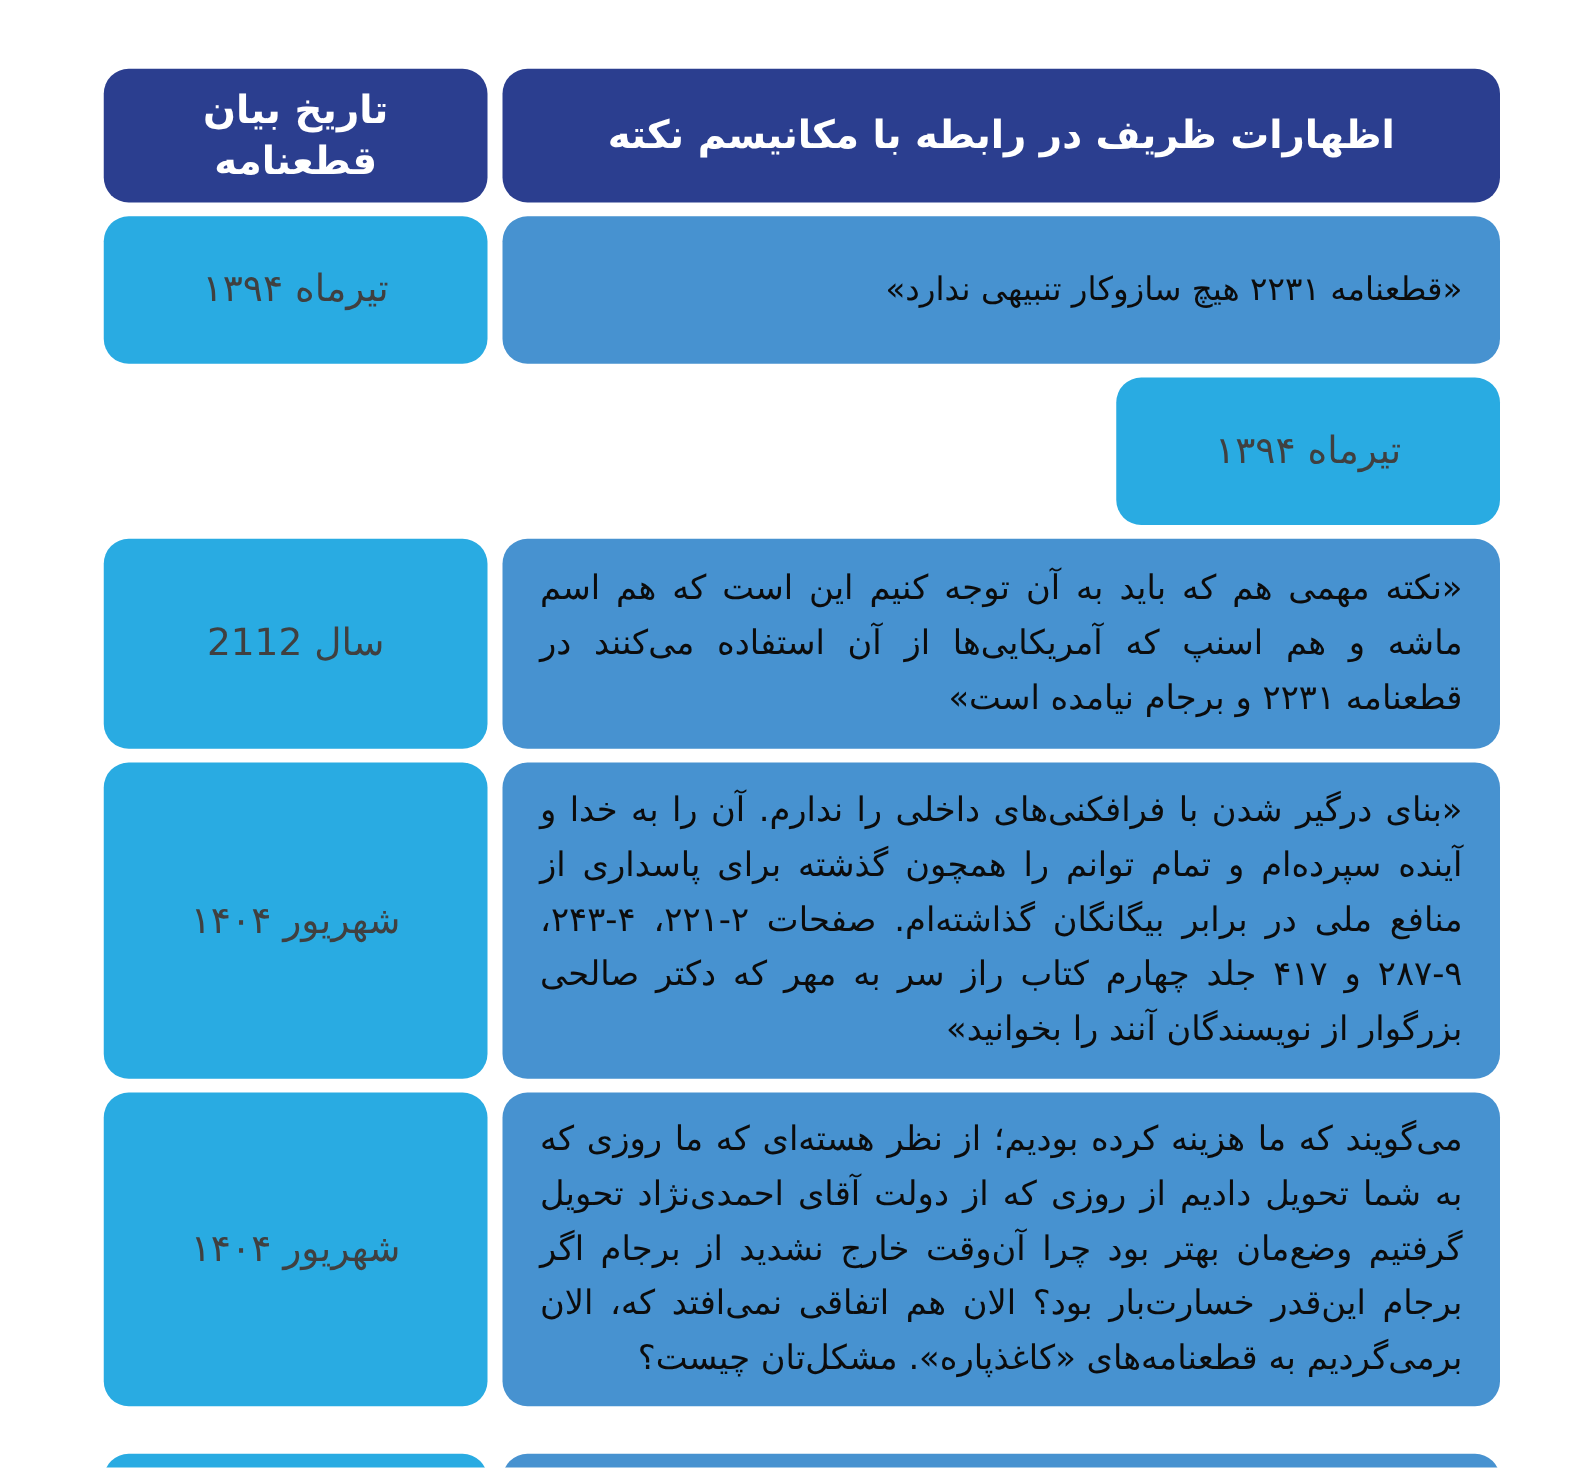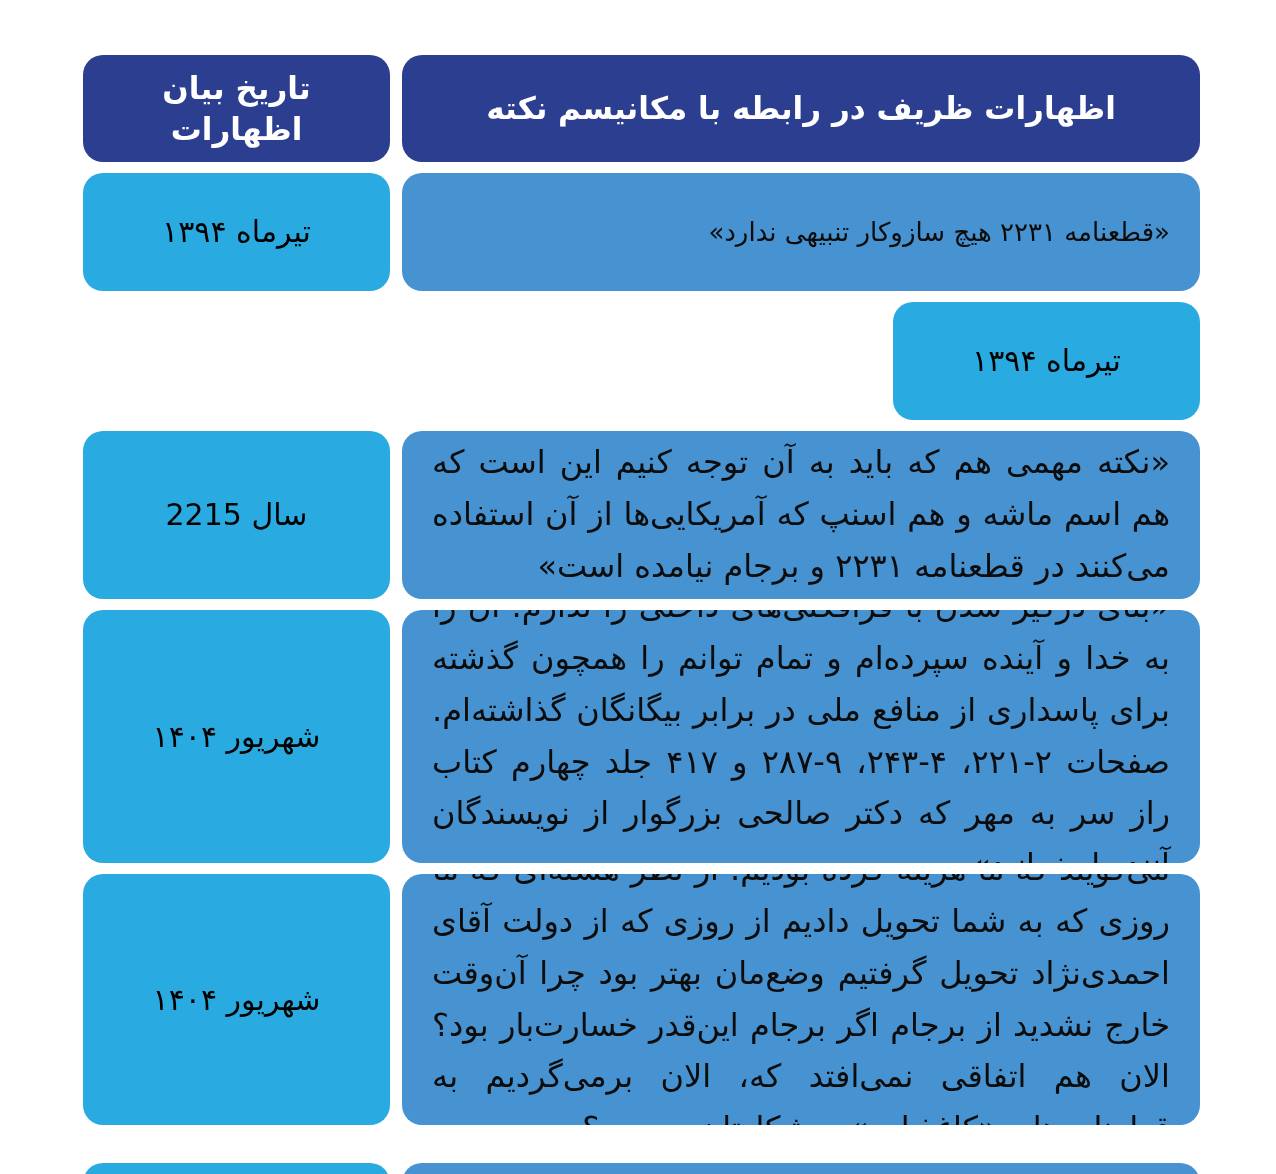--- a/index.html
+++ b/index.html
@@ -44,45 +44,45 @@
     padding: 0 20px;
     font-size: 31px;
     font-weight: bold;
     line-height: 1.3;
   }
   .statement { background: #4792d0; color: #0c0c0c; }
   .statement p {
     width: 100%;
     margin: 0;
     padding: 0 30px;
-    font-size: 32px;
+    font-size: 27px;
     line-height: 1.62;
   }
   .single p { text-align: right; font-size: 26px; }
   .multi  p { text-align: justify; }
-  .date { background: #29abe2; color: #000000; }
+  .date { background: #29abe2; color: #404040; }
   .date p { margin: 0; font-size: 30px; line-height: 1.2; text-align: center; }
   .h-s   { height: 118px; }
   .h-m   { height: 168px; }
   .h-l   { height: 253px; }
   .h-l2  { height: 251px; }
   .sliver { height: 60px; }
   .row-sliver { margin-top: 27px; }
 </style>
 </head>
 <body>
 
 <main class="board">
 
   <section class="row">
     <div class="cell head col-statement">
       <p>اظهارات ظریف در رابطه با مکانیسم نکته</p>
     </div>
     <div class="cell head col-date">
-      <p>تاریخ بیان اظهارات</p>
+      <p>تاریخ بیان قطعنامه</p>
     </div>
   </section>
 
   <section class="row">
     <div class="cell statement single col-statement h-s">
       <p>«قطعنامه ۲۲۳۱ هیچ سازوکار تنبیهی ندارد»</p>
     </div>
     <div class="cell date col-date h-s">
       <p>تیرماه ۱۳۹۴</p>
     </div>
@@ -92,21 +92,21 @@
     <div class="cell date col-date h-s">
       <p>تیرماه ۱۳۹۴</p>
     </div>
   </section>
 
   <section class="row">
     <div class="cell statement multi col-statement h-m">
       <p>«نکته مهمی هم که باید به آن توجه کنیم این است که هم اسم ماشه و هم اسنپ که آمریکایی‌ها از آن استفاده می‌کنند در قطعنامه ۲۲۳۱ و برجام نیامده است»</p>
     </div>
     <div class="cell date col-date h-m">
-      <p>سال 2215</p>
+      <p>سال 2112</p>
     </div>
   </section>
 
   <section class="row">
     <div class="cell statement multi col-statement h-l">
       <p>«بنای درگیر شدن با فرافکنی‌های داخلی را ندارم. آن را به خدا و آینده سپرده‌ام و تمام توانم را همچون گذشته برای پاسداری از منافع ملی در برابر بیگانگان گذاشته‌ام. صفحات ⁦۲۲۱-۲⁩، ⁦۲۴۳-۴⁩، ⁦۲۸۷-۹⁩ و ۴۱۷ جلد چهارم کتاب راز سر به مهر که دکتر صالحی بزرگوار از نویسندگان آنند را بخوانید»</p>
     </div>
     <div class="cell date col-date h-l">
       <p>شهریور ۱۴۰۴</p>
     </div>

